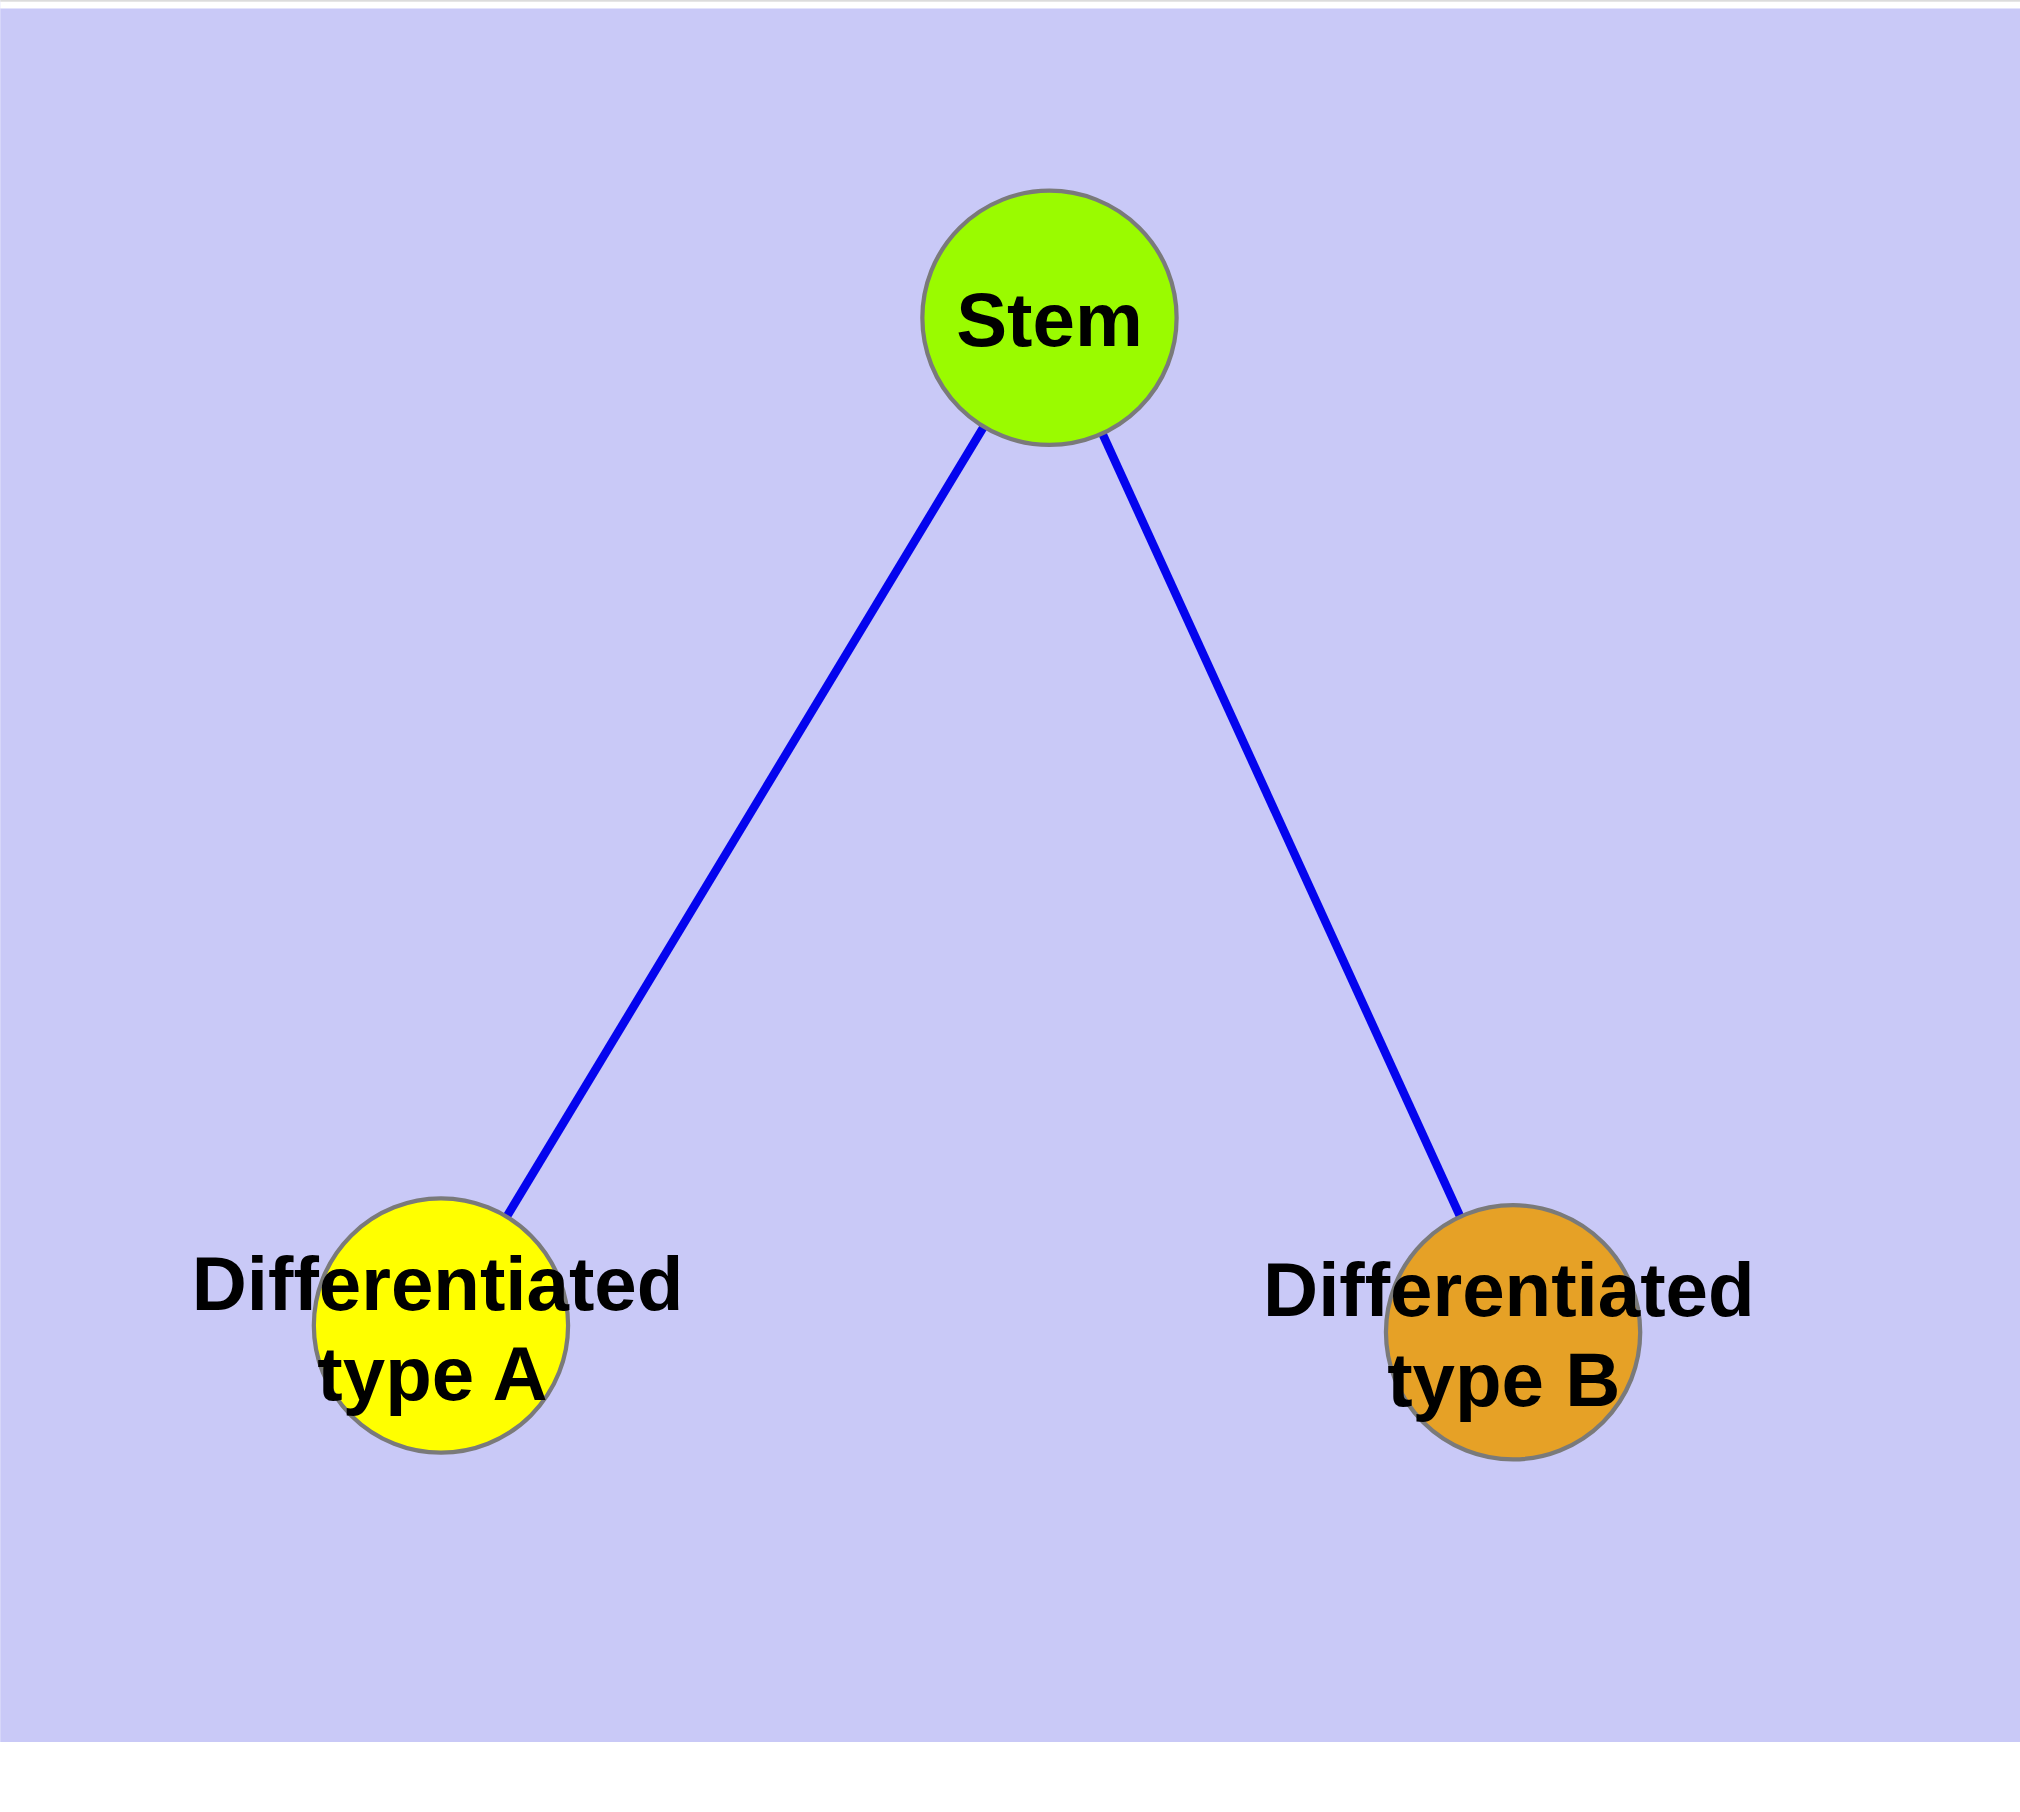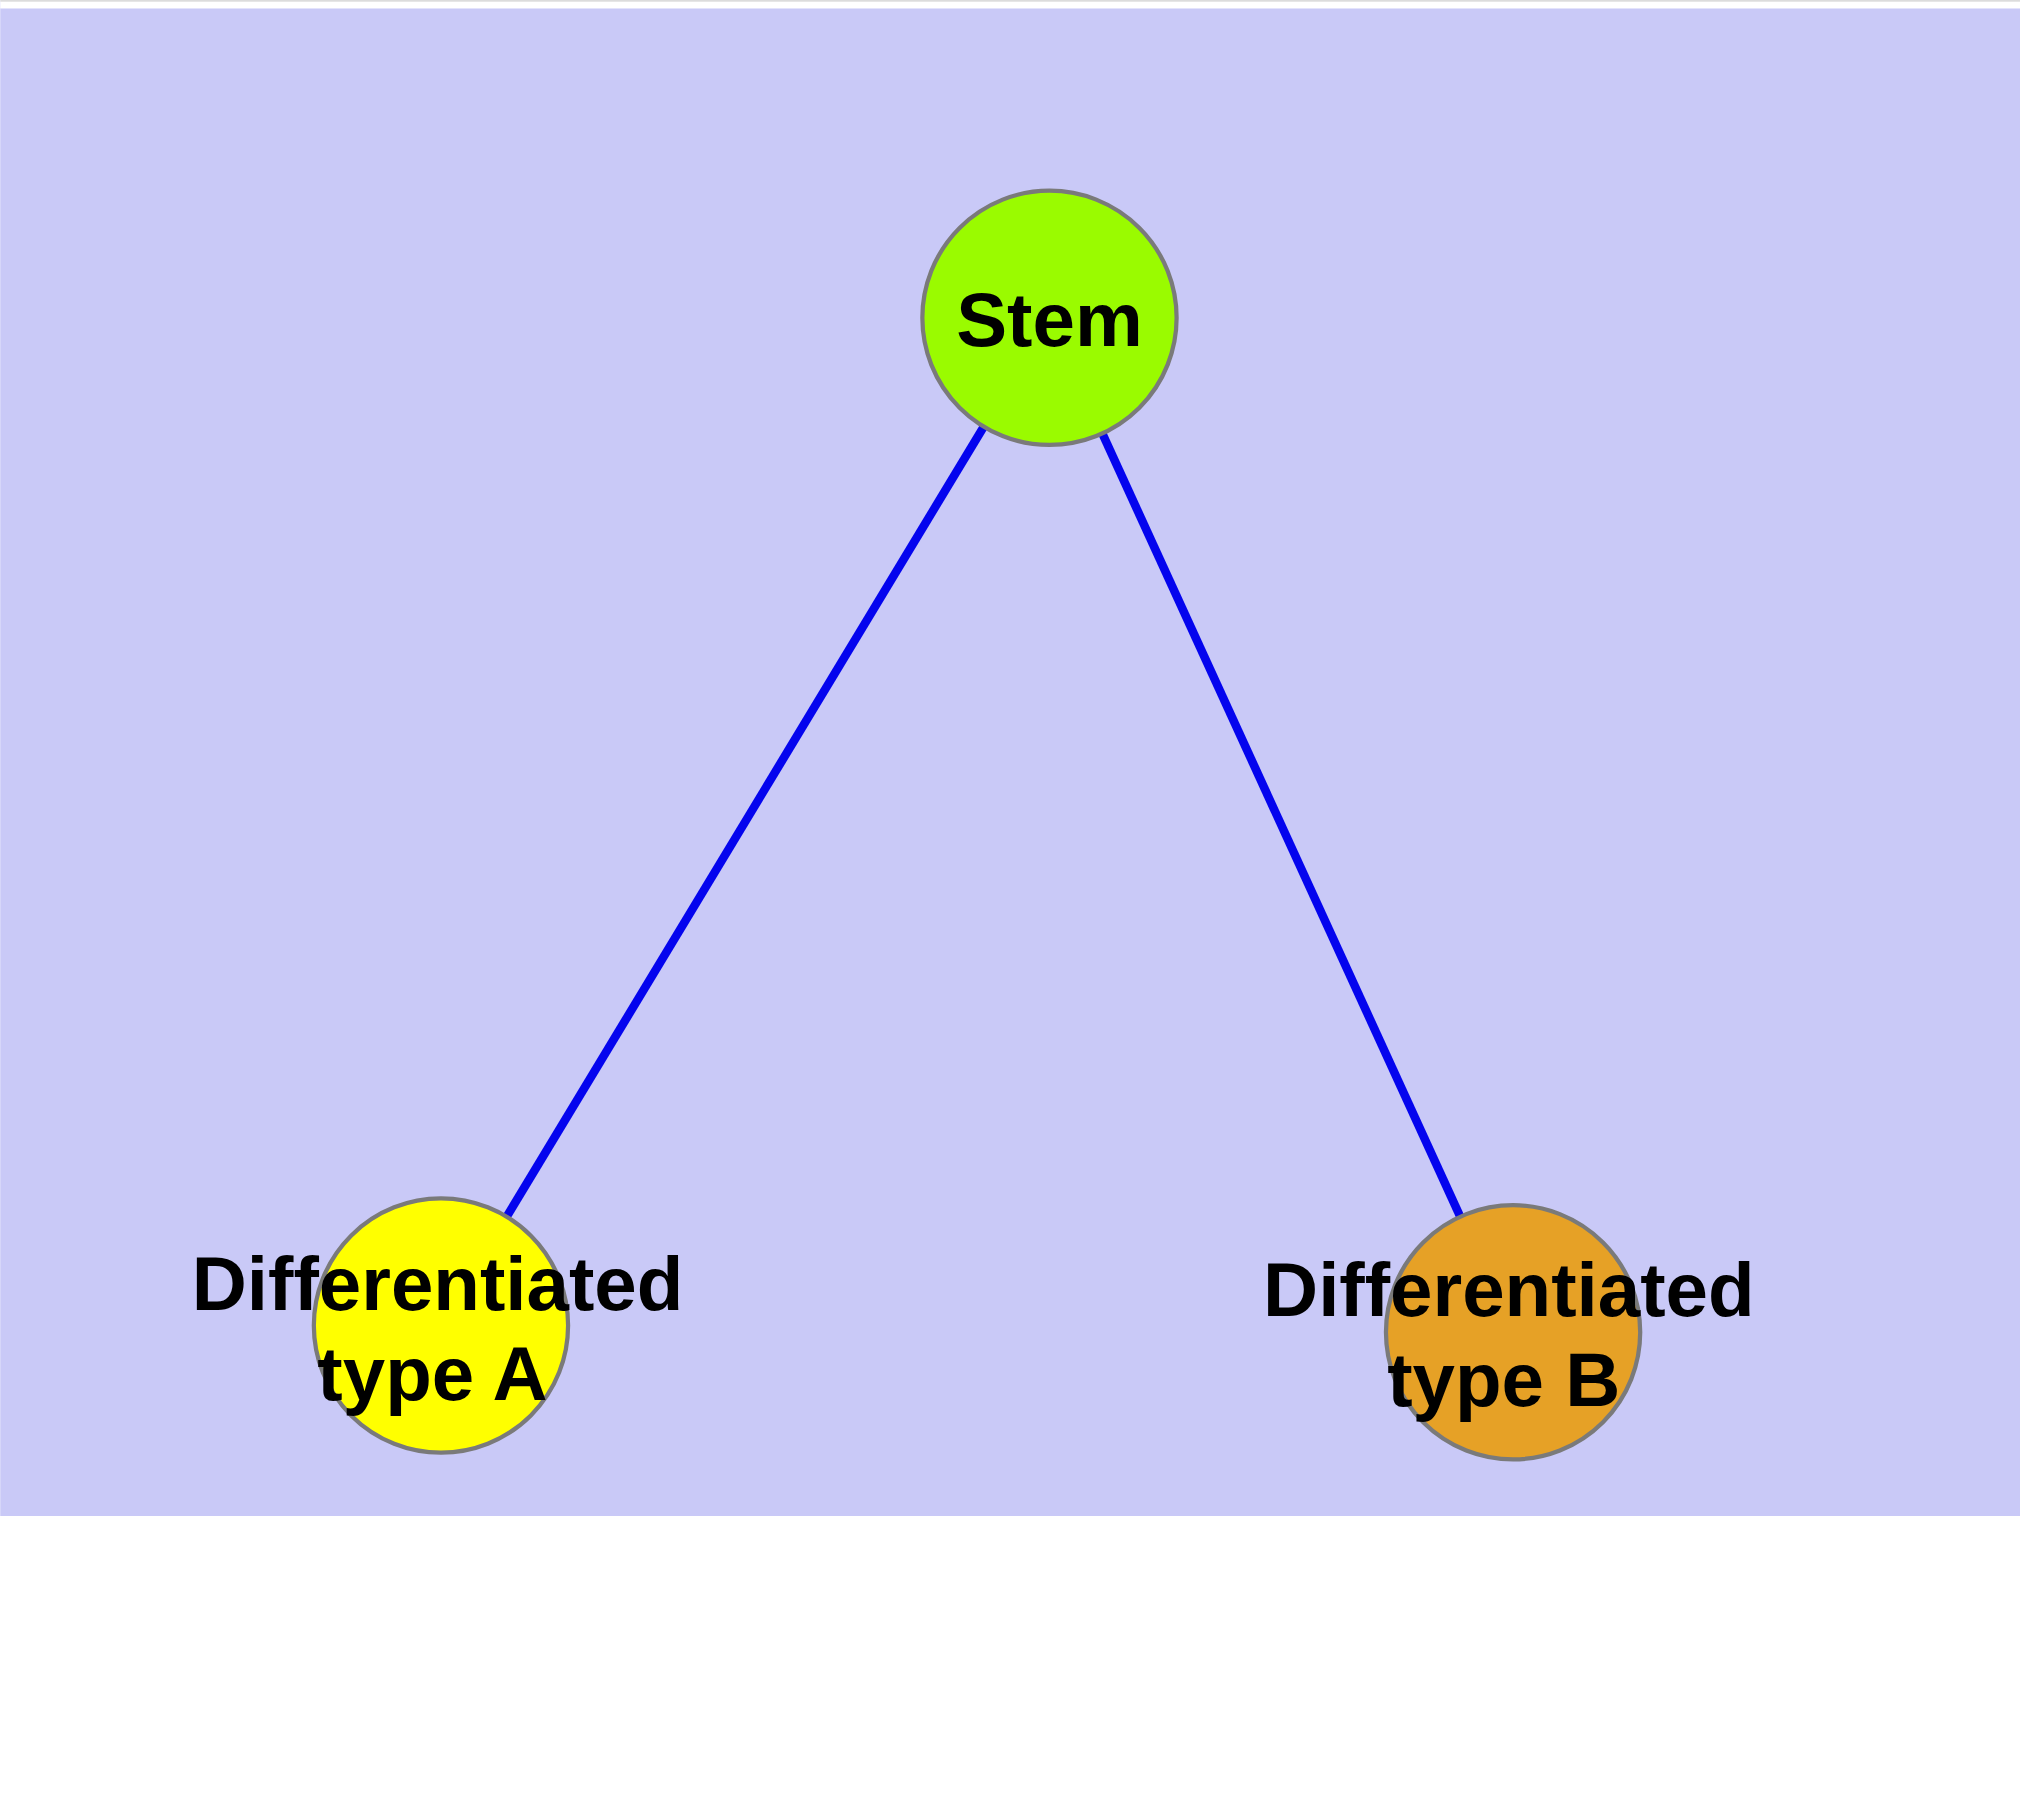--- a/index.html
+++ b/index.html
@@ -3,21 +3,21 @@
 <meta charset="utf-8">
 <style>
   html, body {
     margin: 0;
     padding: 0;
     background: #ffffff;
   }
   .canvas-wrap {
     position: relative;
     width: 2021px;
-    height: 1516px;
+    height: 1742px;
     overflow: hidden;
   }
   svg {
     display: block;
     width: 2021px;
     height: 1812px;
   }
   text.node-label {
     font-family: "Liberation Sans", "DejaVu Sans", sans-serif;
     font-weight: bold;

